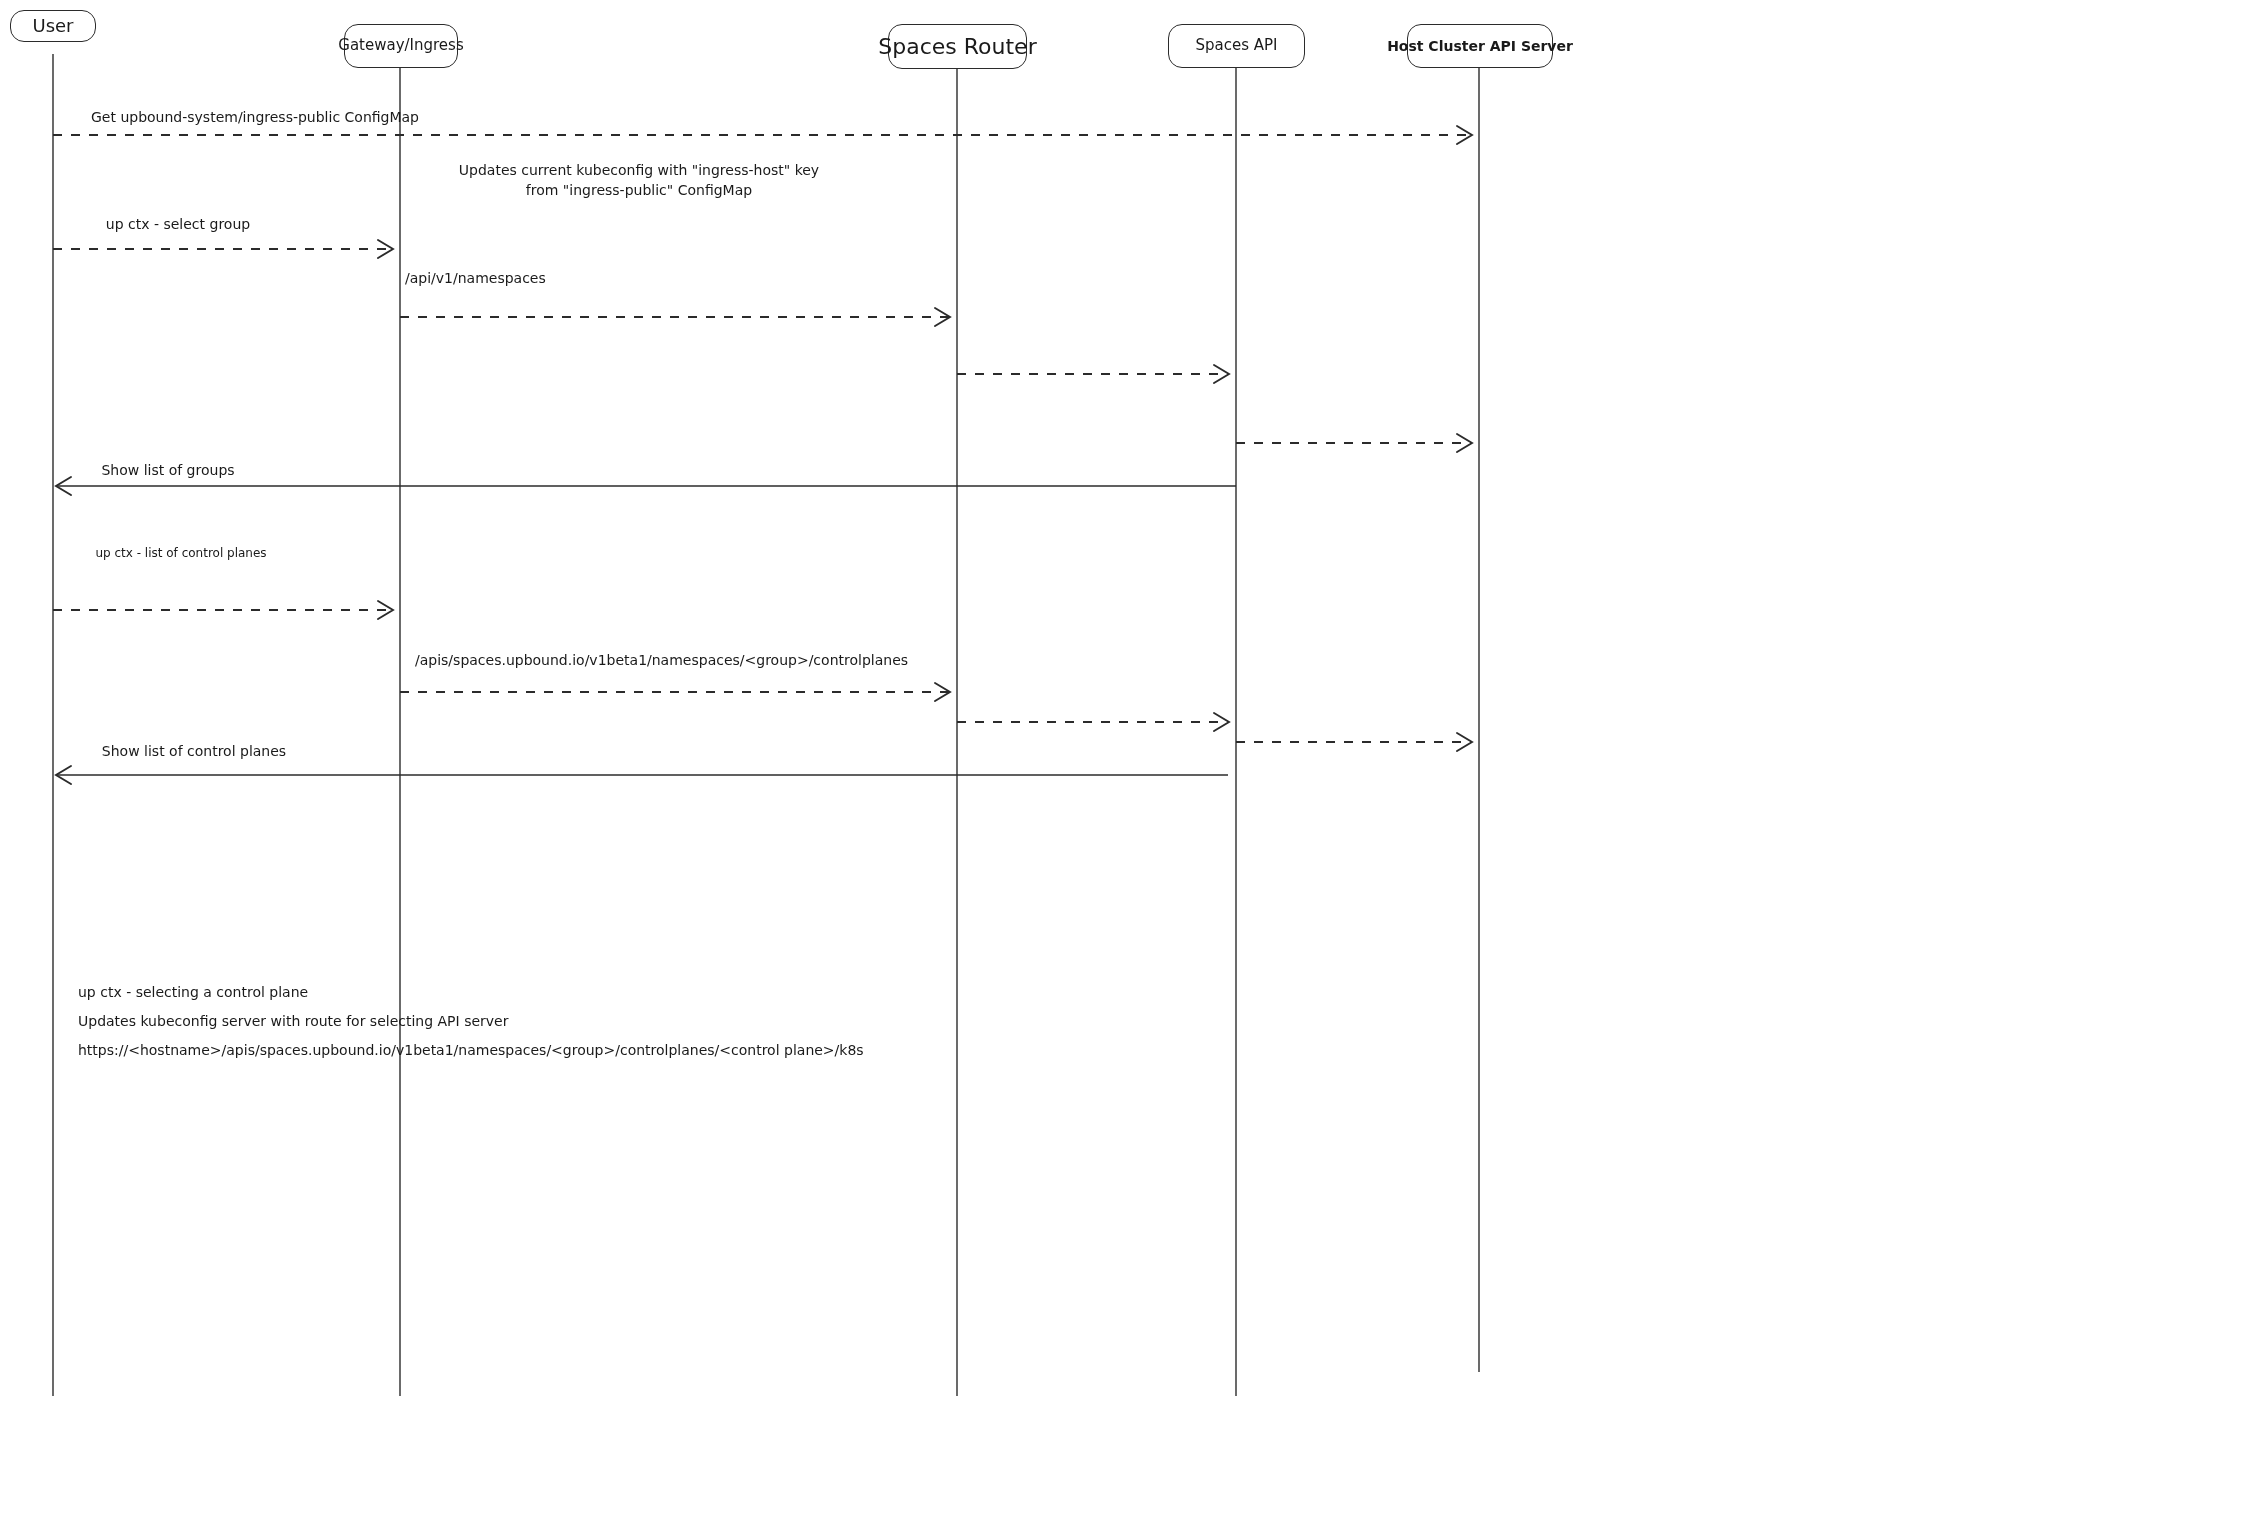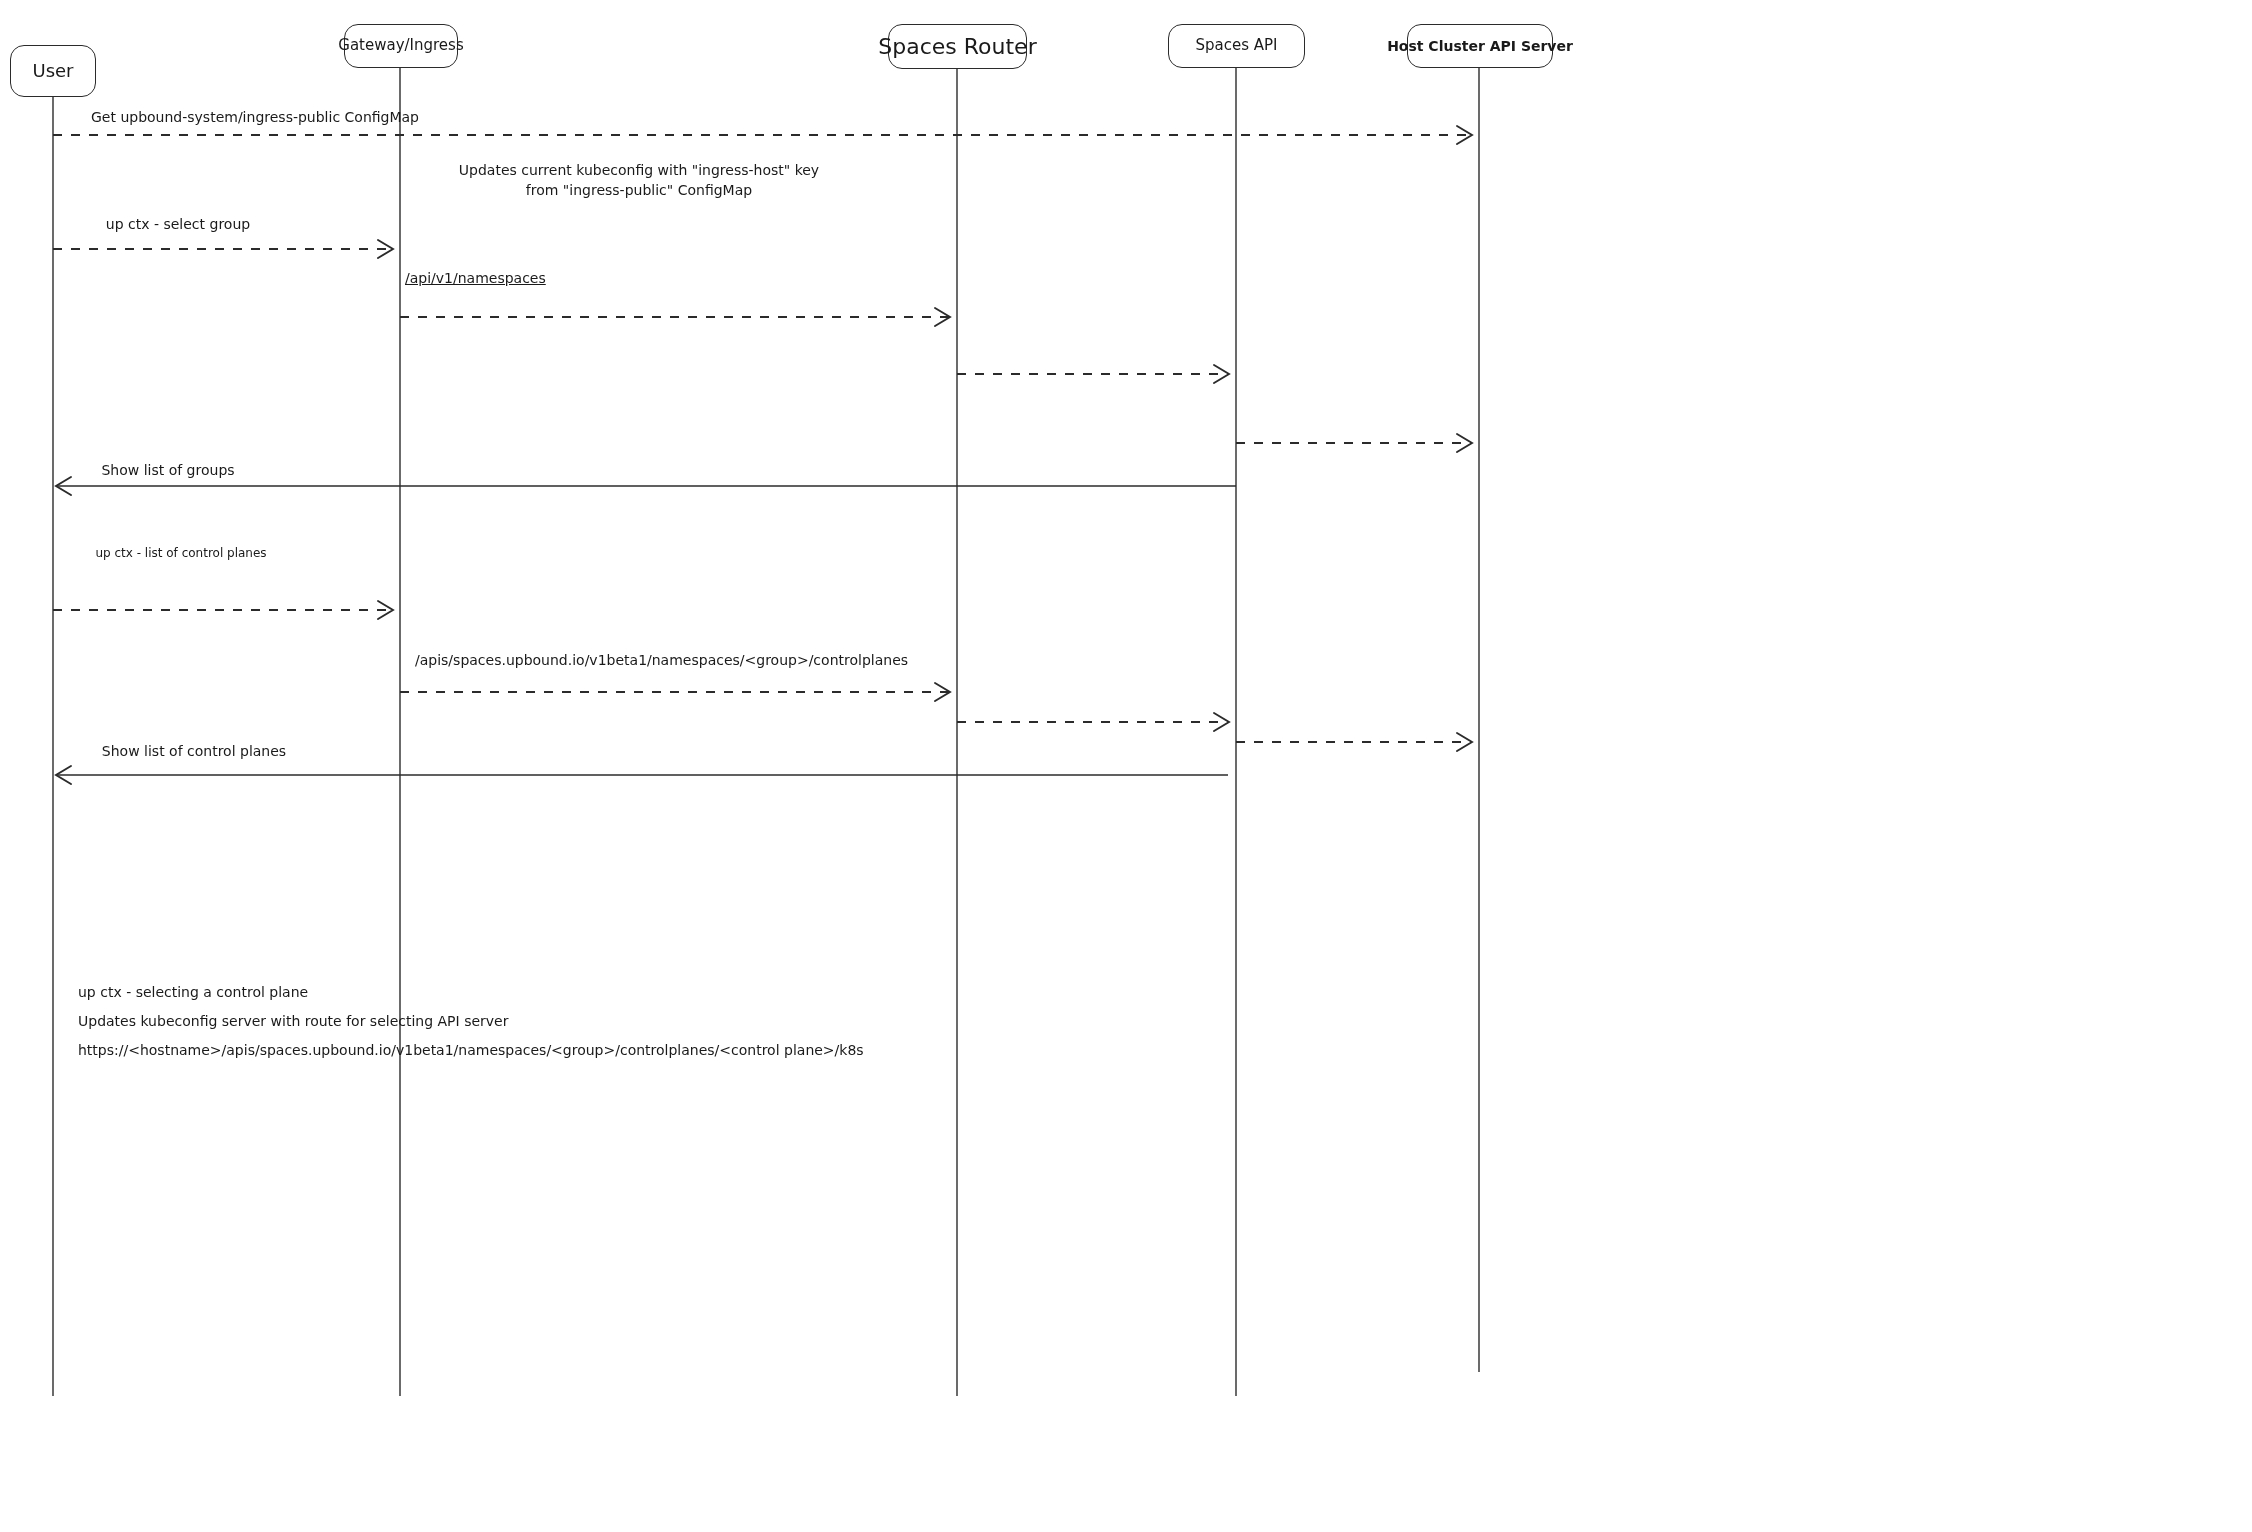--- a/index.html
+++ b/index.html
@@ -122,41 +122,41 @@
         <line x1="1236" y1="742" x2="1472" y2="742" stroke="#2b2b2b" stroke-width="1.9" stroke-dasharray="9 9"></line>
         <path d="M 1457 733 L 1472 742 L 1457 751" fill="none" stroke="#2b2b2b" stroke-width="1.9" stroke-linecap="round" stroke-linejoin="miter"></path>
       </g>
       <g>
         <line x1="1228" y1="775" x2="56" y2="775" stroke="#2b2b2b" stroke-width="1.5"></line>
         <path d="M 71 766 L 56 775 L 71 784" fill="none" stroke="#2b2b2b" stroke-width="1.9" stroke-linecap="round" stroke-linejoin="miter"></path>
       </g>
     </svg>
 
   <div id="participants-layer">
-      <div class="participant" style="left: 10px; top: 10px; width: 86px; height: 52px; font-size: 18px; margin-top: 35px;">
+      <div class="participant" style="left: 10px; top: 10px; width: 86px; height: 32px; font-size: 18px;">
         <span class="p-label">User</span>
       </div>
       <div class="participant" style="left: 344px; top: 24px; width: 114px; height: 44px; font-size: 15px;">
         <span class="p-label">Gateway/Ingress</span>
       </div>
       <div class="participant" style="left: 888px; top: 24px; width: 139px; height: 45px; font-size: 22px;">
         <span class="p-label">Spaces Router</span>
       </div>
       <div class="participant" style="left: 1168px; top: 24px; width: 137px; height: 44px; font-size: 15px;">
         <span class="p-label">Spaces API</span>
       </div>
       <div class="participant" style="left: 1407px; top: 24px; width: 146px; height: 44px; font-size: 14px; font-weight: bold;">
         <span class="p-label">Host Cluster API Server</span>
       </div>
     </div>
 
   <div id="labels-layer">
       <div class="msg-label center" style="left: 255px; top: 108px; font-size: 14px;">Get upbound-system/ingress-public ConfigMap</div>
       <div class="msg-label center" style="left: 178px; top: 215px; font-size: 14px;">up ctx - select group</div>
-      <div class="msg-label left" style="left: 405px; top: 269px; font-size: 14px; text-decoration: underline;">/api/v1/namespaces</div>
+      <div class="msg-label left" style="left: 405px; top: 269px; font-size: 14px;">/api/v1/namespaces</div>
       <div class="msg-label center" style="left: 168px; top: 461px; font-size: 14px;">Show list of groups</div>
       <div class="msg-label center" style="left: 181px; top: 546px; font-size: 12px;">up ctx - list of control planes</div>
       <div class="msg-label left" style="left: 415px; top: 651px; font-size: 14px;">/apis/spaces.upbound.io/v1beta1/namespaces/&lt;group&gt;/controlplanes</div>
       <div class="msg-label center" style="left: 194px; top: 742px; font-size: 14px;">Show list of control planes</div>
     </div>
 
   <div id="notes-layer">
       <div class="note-block" style="left: 639px; top: 160px; font-size: 14px;">Updates current kubeconfig with "ingress-host" key
 from "ingress-public" ConfigMap</div>
     </div>

